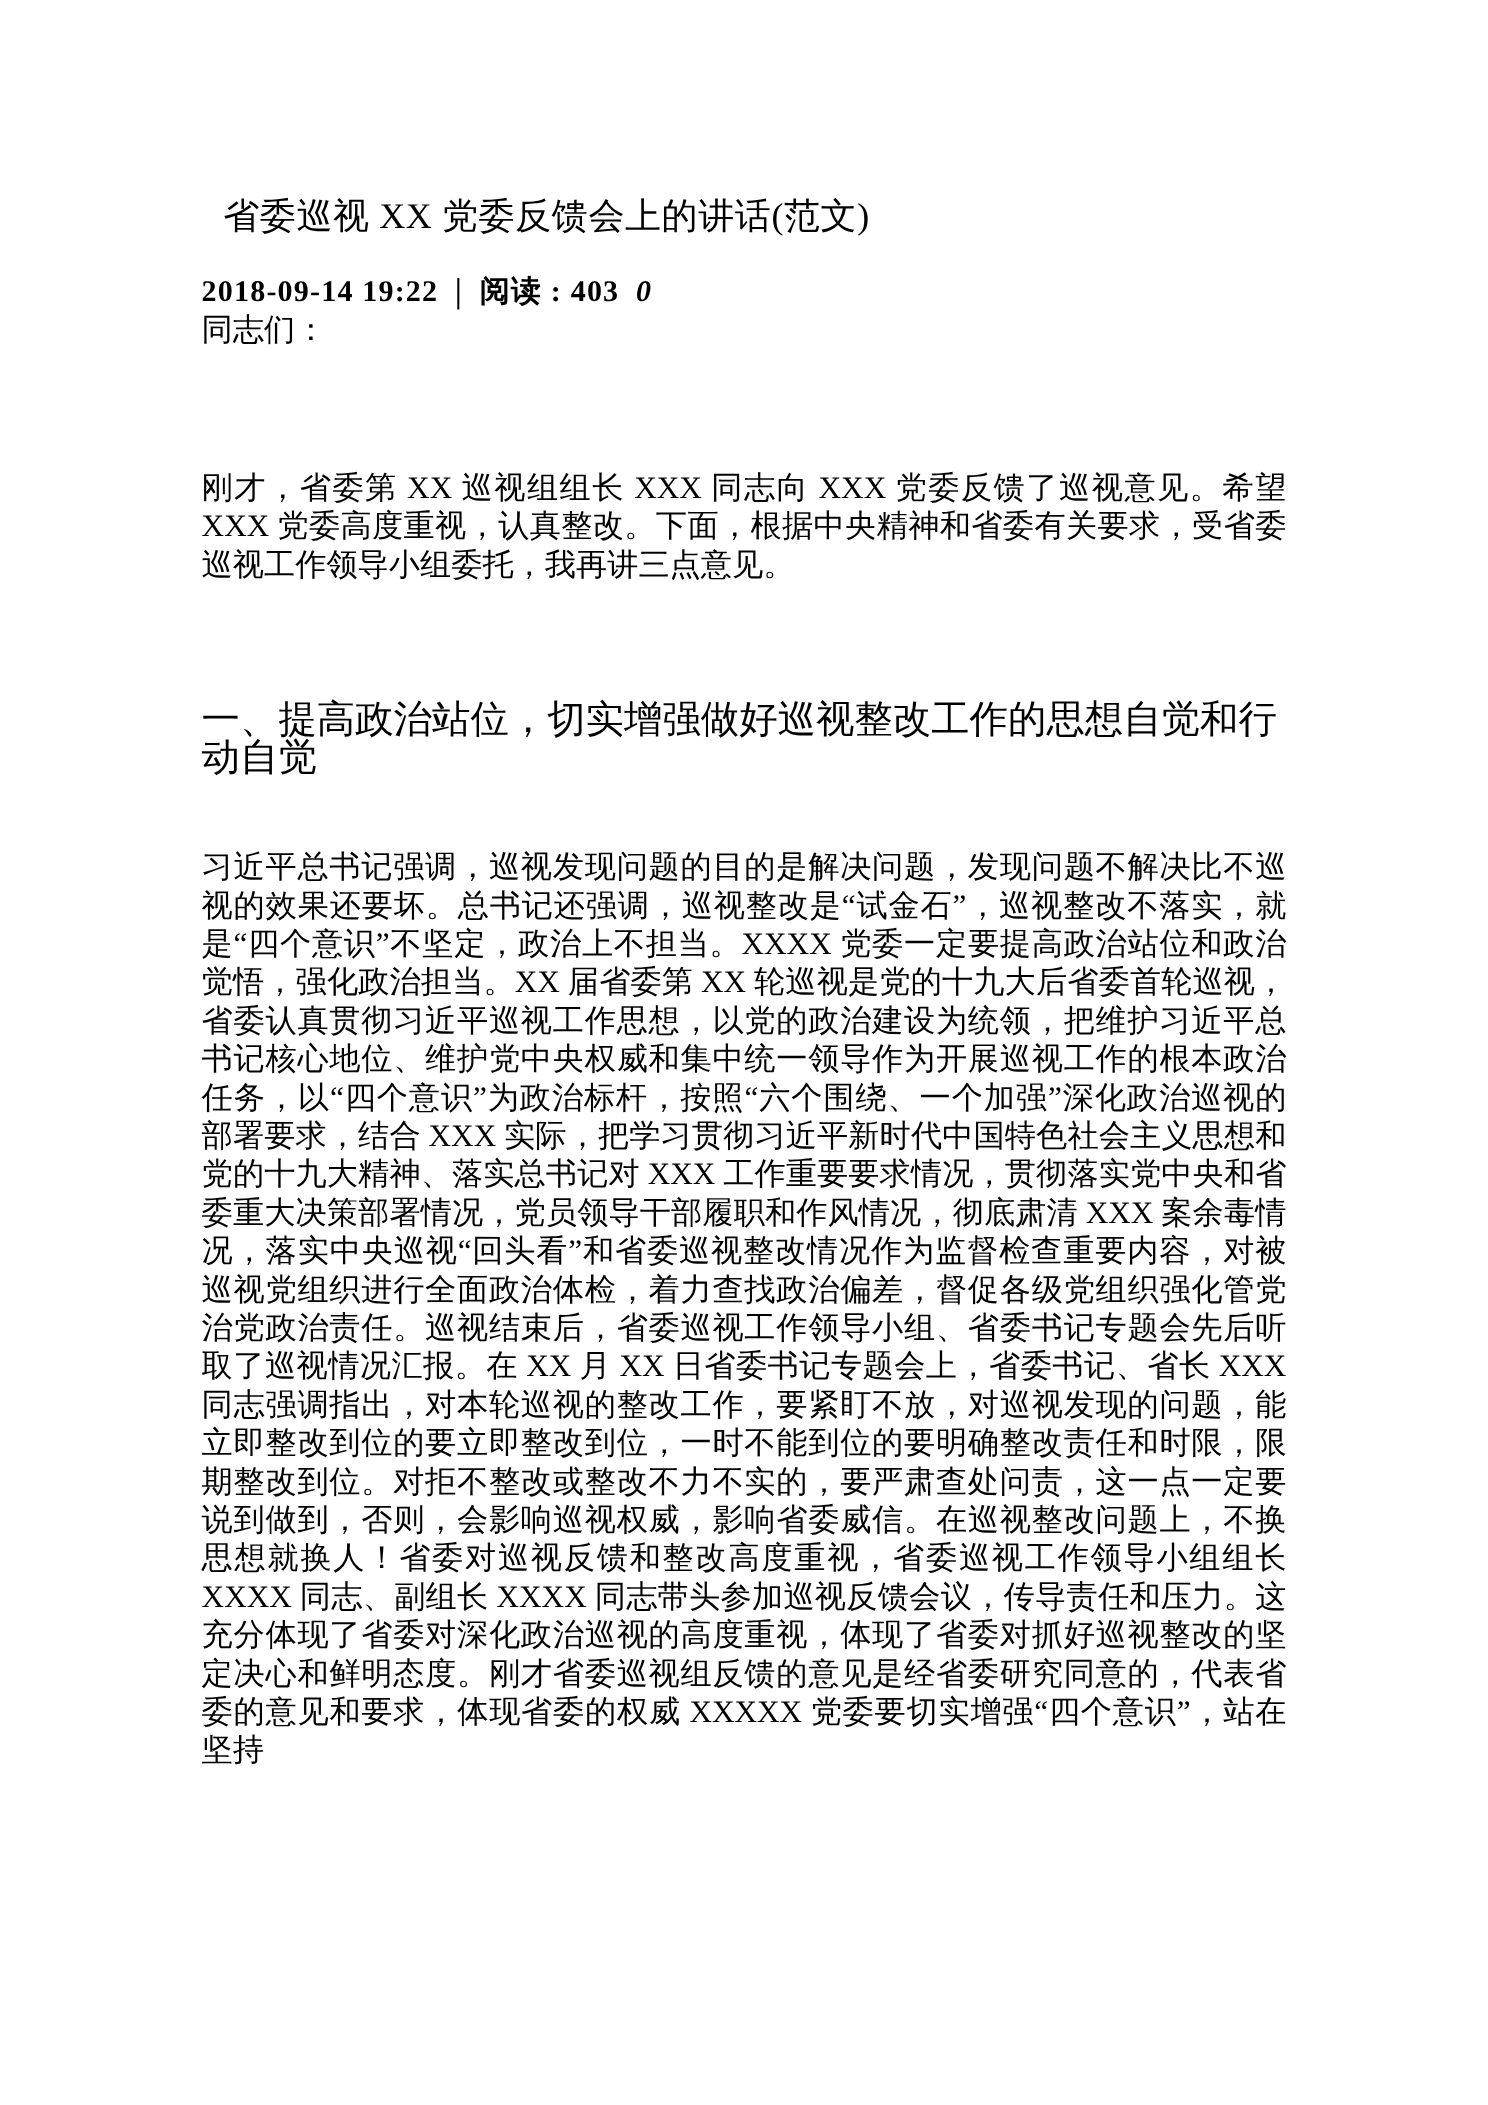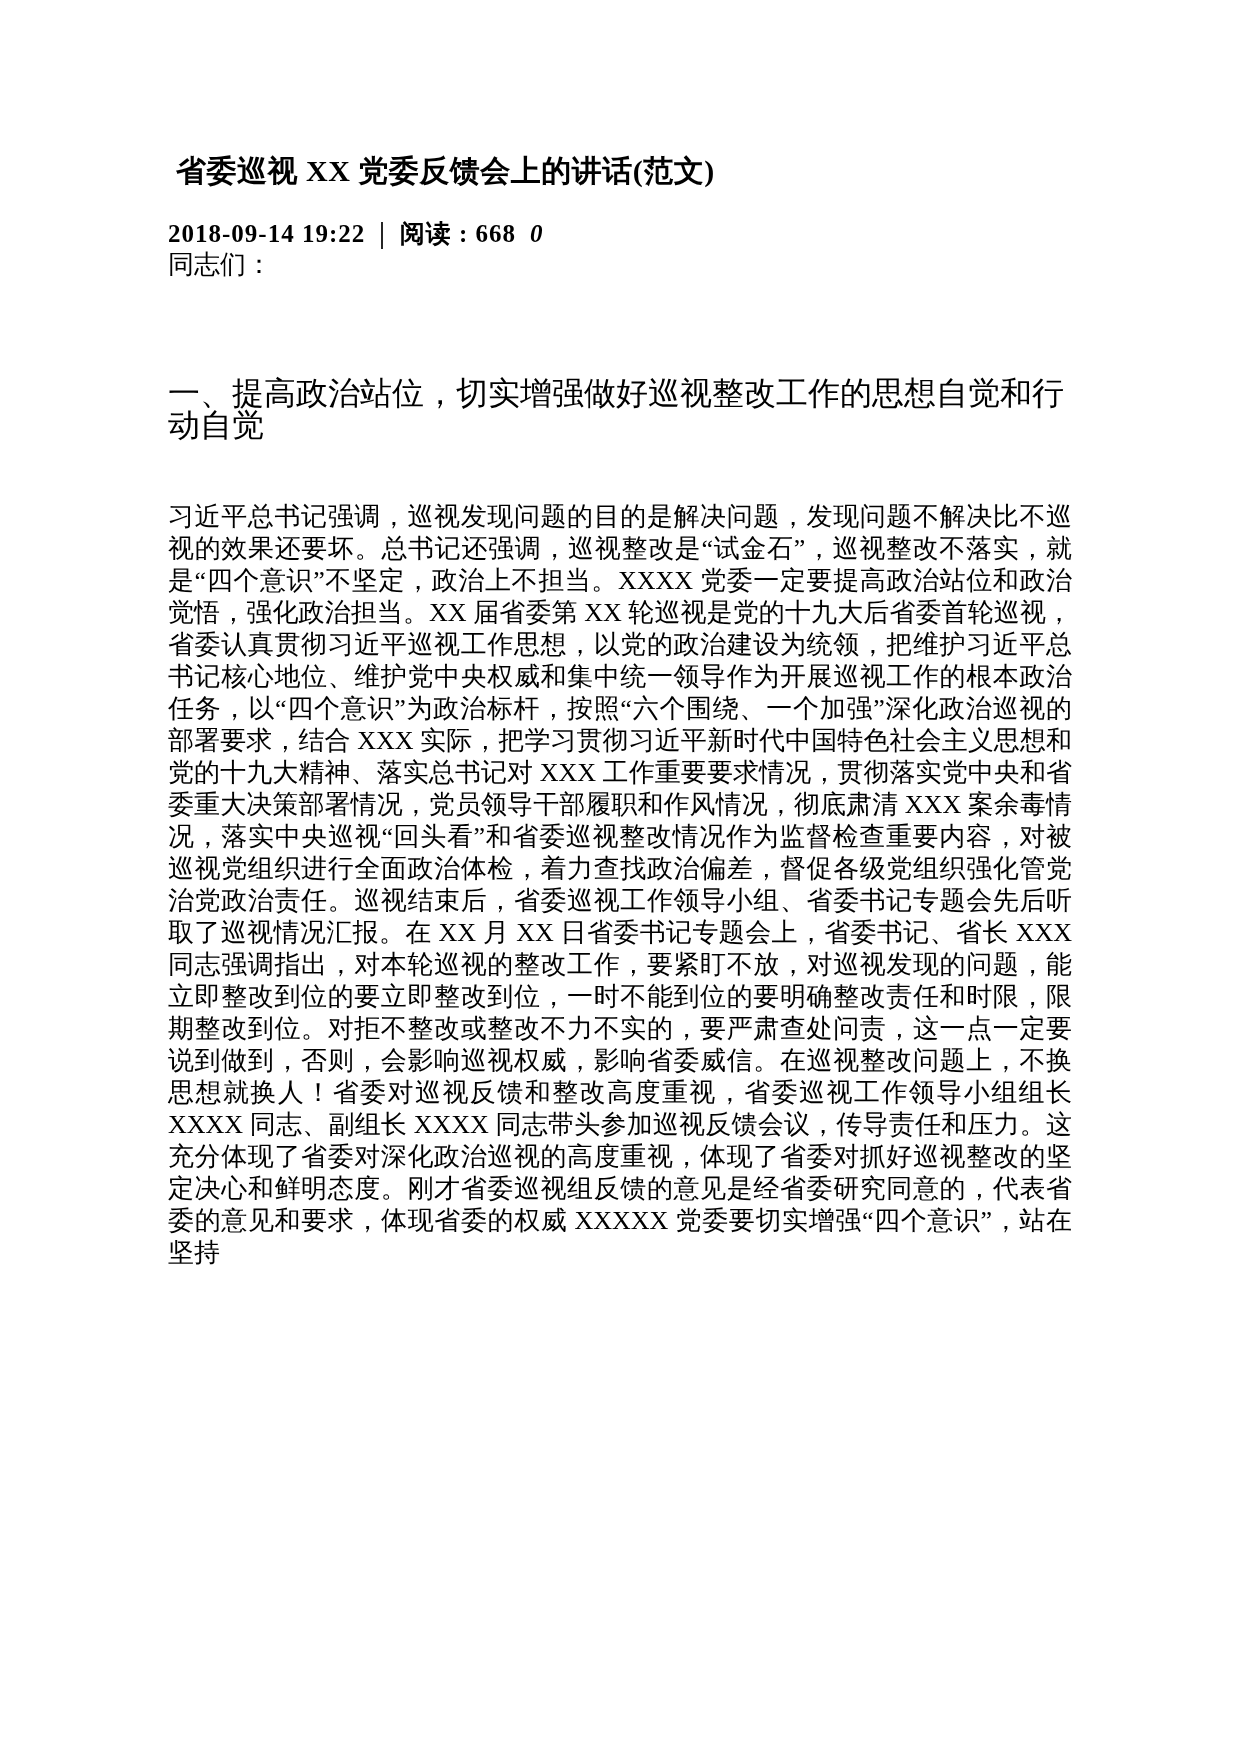--- a/index.html
+++ b/index.html
@@ -12,24 +12,24 @@
     width: 1240px;
     height: 1754px;
     background: #ffffff;
     overflow: hidden;
     font-family: "Liberation Serif", "DejaVu Serif", serif;
     color: #000000;
     box-sizing: border-box;
     padding: 145px 168px 0 168px;
   }
   .doc-title {
-    margin: 8px;
+    margin: 18px;
     font-size: 30px;
     line-height: 36px;
-    font-weight: bold;
+    font-weight: normal;
     letter-spacing: 0.5px;
   }
   .meta-line {
     margin-top: 30px;
     font-size: 25px;
     line-height: 30px;
     font-weight: bold;
     letter-spacing: 1px;
     white-space: nowrap;
   }
@@ -76,24 +76,25 @@
   }
 </style>
 </head>
 <body>
 
 <div class="page">
 
   <h1 class="doc-title">省委巡视 XX 党委反馈会上的讲话(范文)</h1>
 
   <div class="meta-line">
-    <span>2018-09-14 19:22</span><span class="sep">|</span><span>阅读 : 668</span><span class="comment-count">0</span>
+    <span>2018-09-14 19:22</span><span class="sep">|</span><span>阅读 : 403</span><span class="comment-count">0</span>
   </div>
 
 
   <p class="para salutation">同志们：</p>
 
+  <p class="para intro-para">刚才，省委第 XX 巡视组组长 XXX 同志向 XXX 党委反馈了巡视意见。希望 XXX 党委高度重视，认真整改。下面，根据中央精神和省委有关要求，受省委巡视工作领导小组委托，我再讲三点意见。</p>
 
   <h3 class="section-heading">一、提高政治站位，切实增强做好巡视整改工作的思想自觉和行动自觉</h3>
 
   <p class="para section-body">习近平总书记强调，巡视发现问题的目的是解决问题，发现问题不解决比不巡视的效果还要坏。总书记还强调，巡视整改是“试金石”，巡视整改不落实，就是“四个意识”不坚定，政治上不担当。XXXX 党委一定要提高政治站位和政治觉悟，强化政治担当。XX 届省委第 XX 轮巡视是党的十九大后省委首轮巡视，省委认真贯彻习近平巡视工作思想，以党的政治建设为统领，把维护习近平总书记核心地位、维护党中央权威和集中统一领导作为开展巡视工作的根本政治任务，以“四个意识”为政治标杆，按照“六个围绕、一个加强”深化政治巡视的部署要求，结合 XXX 实际，把学习贯彻习近平新时代中国特色社会主义思想和党的十九大精神、落实总书记对 XXX 工作重要要求情况，贯彻落实党中央和省委重大决策部署情况，党员领导干部履职和作风情况，彻底肃清 XXX 案余毒情况，落实中央巡视“回头看”和省委巡视整改情况作为监督检查重要内容，对被巡视党组织进行全面政治体检，着力查找政治偏差，督促各级党组织强化管党治党政治责任。巡视结束后，省委巡视工作领导小组、省委书记专题会先后听取了巡视情况汇报。在 XX 月 XX 日省委书记专题会上，省委书记、省长 XXX 同志强调指出，对本轮巡视的整改工作，要紧盯不放，对巡视发现的问题，能立即整改到位的要立即整改到位，一时不能到位的要明确整改责任和时限，限期整改到位。对拒不整改或整改不力不实的，要严肃查处问责，这一点一定要说到做到，否则，会影响巡视权威，影响省委威信。在巡视整改问题上，不换思想就换人！省委对巡视反馈和整改高度重视，省委巡视工作领导小组组长 XXXX 同志、副组长 XXXX 同志带头参加巡视反馈会议，传导责任和压力。这充分体现了省委对深化政治巡视的高度重视，体现了省委对抓好巡视整改的坚定决心和鲜明态度。刚才省委巡视组反馈的意见是经省委研究同意的，代表省委的意见和要求，体现省委的权威 XXXXX 党委要切实增强“四个意识”，站在坚持</p>
 
 </div>
 
 </body></html>

